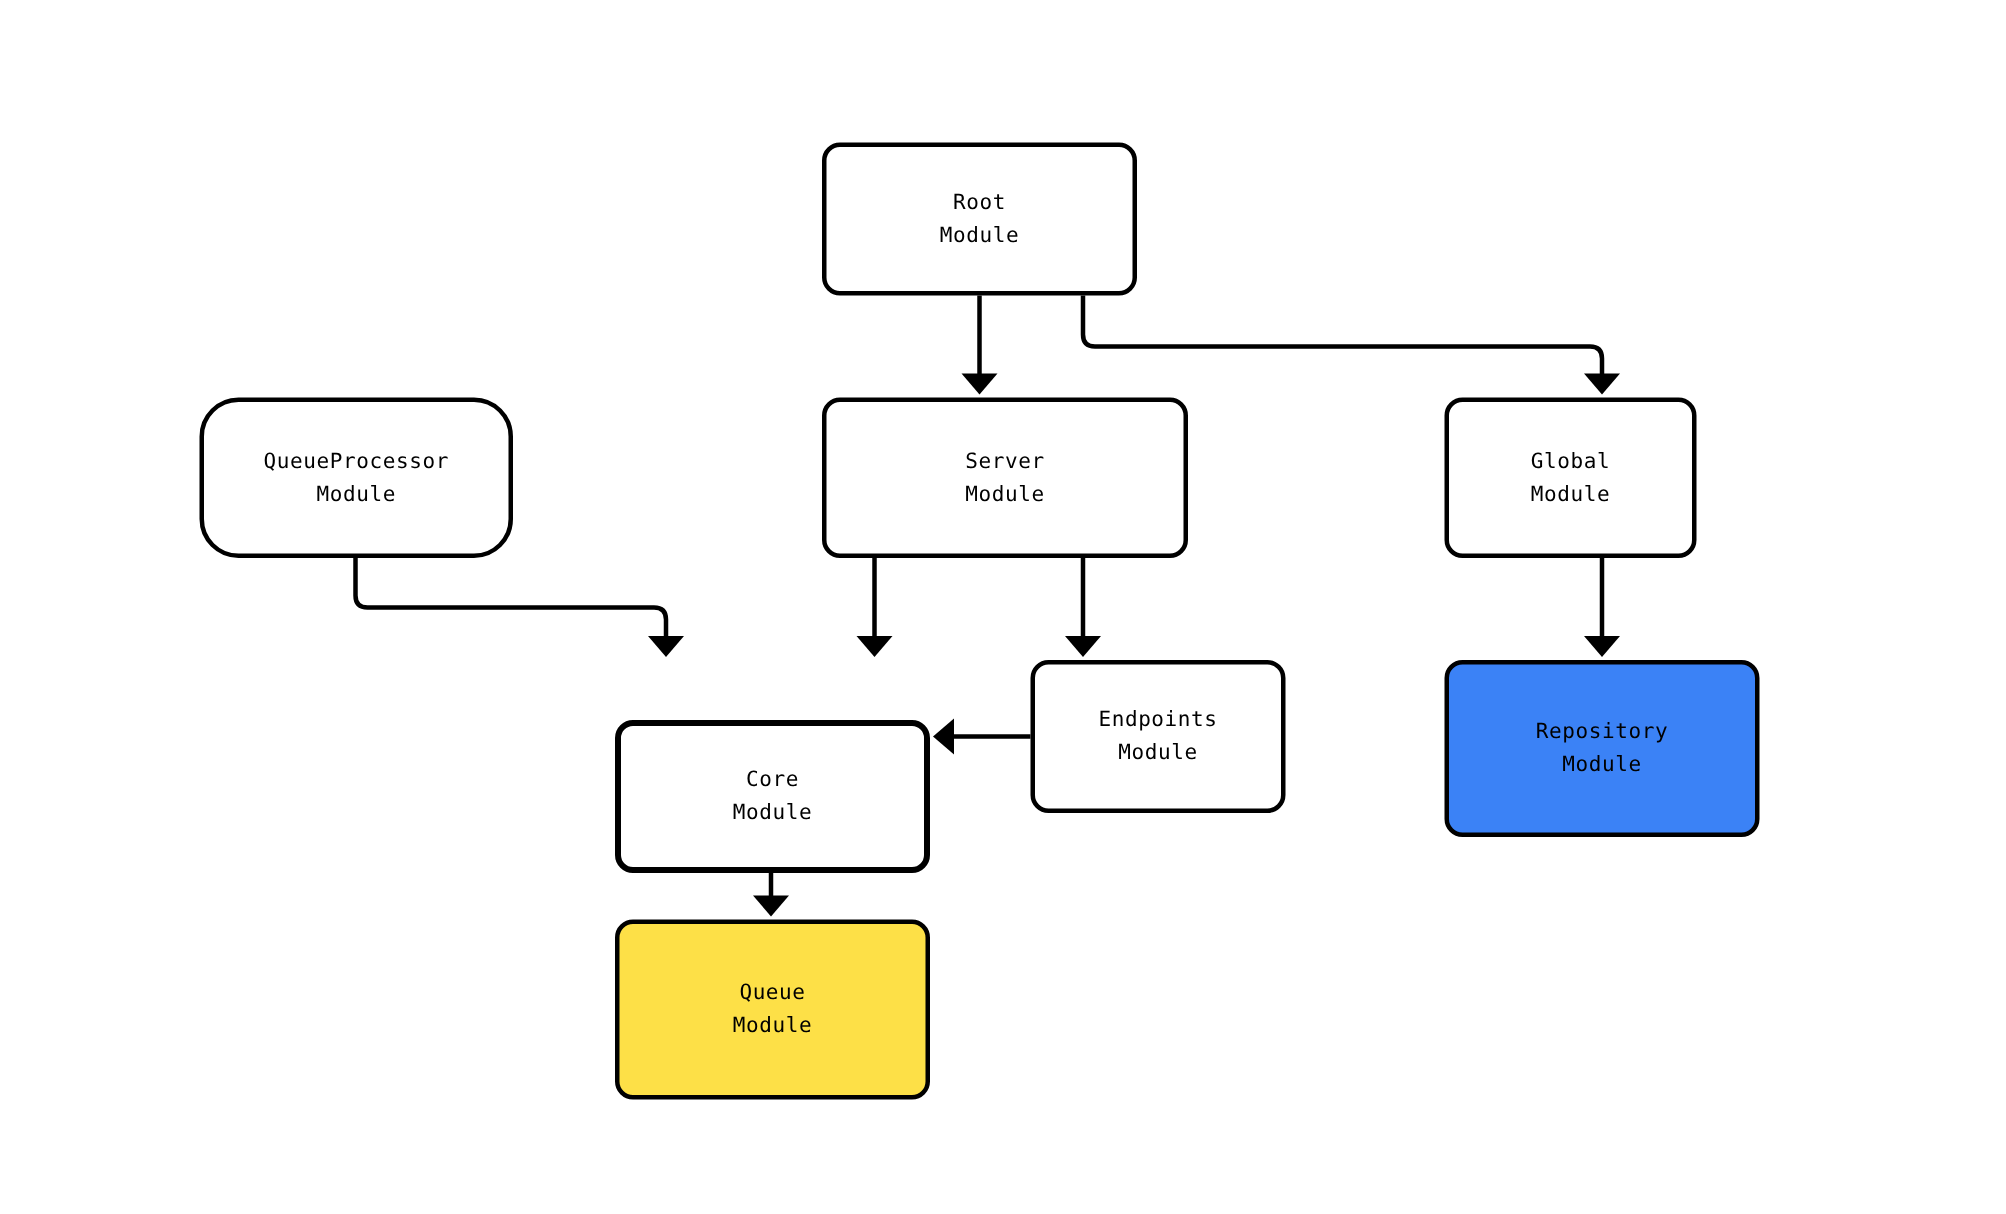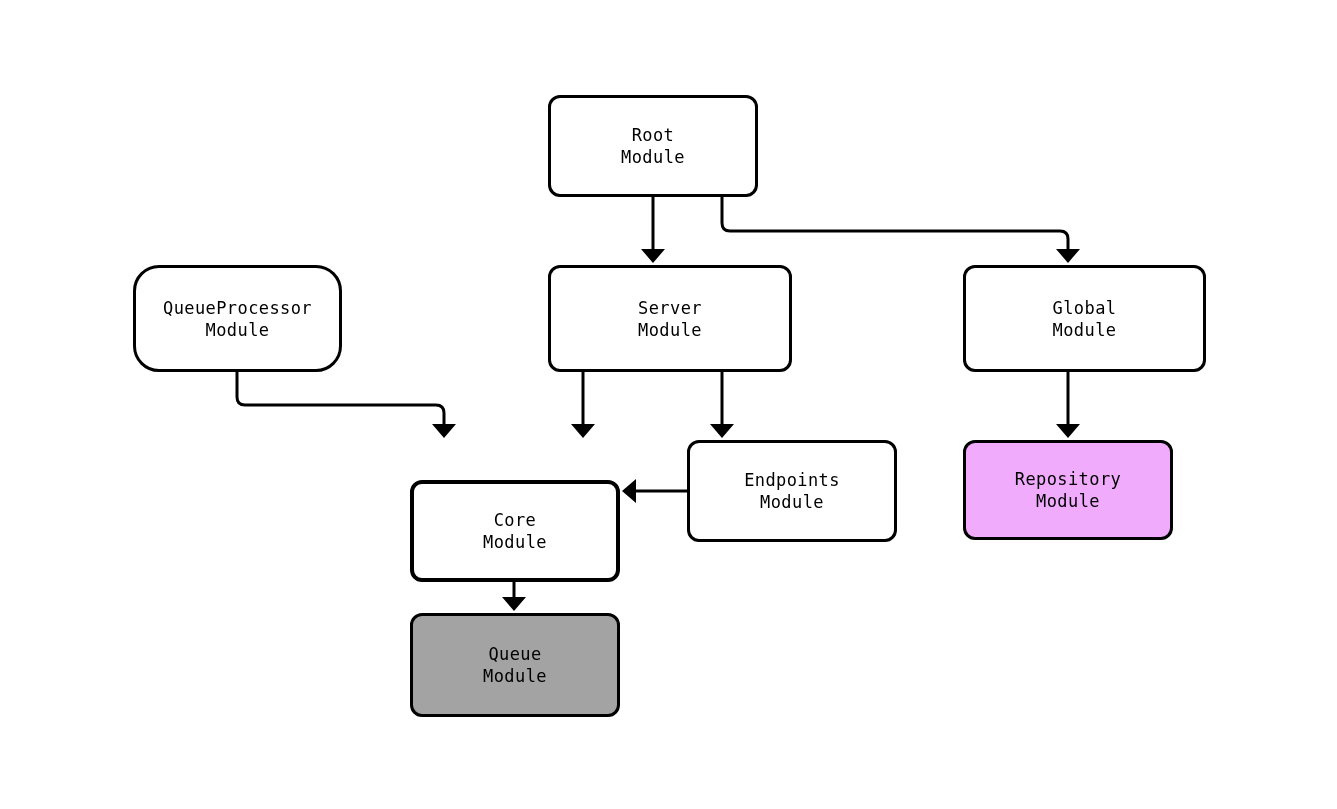--- a/index.html
+++ b/index.html
@@ -37,21 +37,21 @@
     flex-direction: column;
     align-items: center;
     justify-content: center;
     z-index: 2;
   }
   .node.emphasis {
     border-width: 4px;
   }
   .node-label-line {
     font-family: "DejaVu Sans Mono", "Liberation Mono", monospace;
-    font-size: 17px;
+    font-size: 14px;
     line-height: 22px;
     color: #000000;
     letter-spacing: 0.4px;
     white-space: pre;
     text-align: center;
   }
 </style>
 </head>
 <body>
 
@@ -82,35 +82,35 @@
         <div class="node-label-line">Module</div>
       </div>
       <div class="node" style="left: 133px; top: 265px; width: 209px; height: 107px; background: rgb(255, 255, 255); border-color: rgb(0, 0, 0); border-radius: 26px;">
         <div class="node-label-line">QueueProcessor</div>
         <div class="node-label-line">Module</div>
       </div>
       <div class="node" style="left: 548px; top: 265px; width: 244px; height: 107px; background: rgb(255, 255, 255); border-color: rgb(0, 0, 0);">
         <div class="node-label-line">Server</div>
         <div class="node-label-line">Module</div>
       </div>
-      <div class="node" style="left: 963px; top: 265px; width: 243px; height: 107px; background: rgb(255, 255, 255); border-color: rgb(0, 0, 0);">
+      <div class="node" style="left: 963px; top: 265px; width: 168px; height: 107px; background: rgb(255, 255, 255); border-color: rgb(0, 0, 0);">
         <div class="node-label-line">Global</div>
         <div class="node-label-line">Module</div>
       </div>
       <div class="node emphasis" style="left: 410px; top: 440px; width: 210px; height: 102px; background: rgb(255, 255, 255); border-color: rgb(0, 0, 0); margin-top: 40px;">
         <div class="node-label-line">Core</div>
         <div class="node-label-line">Module</div>
       </div>
-      <div class="node" style="left: 687px; top: 440px; width: 210px; height: 102px; background: rgb(255, 255, 255); border-color: rgb(0, 0, 0);">
+      <div class="node" style="left: 687px; top: 440px; width: 170px; height: 102px; background: rgb(255, 255, 255); border-color: rgb(0, 0, 0);">
         <div class="node-label-line">Endpoints</div>
         <div class="node-label-line">Module</div>
       </div>
-      <div class="node" style="left: 963px; top: 440px; width: 210px; height: 100px; background: #f0abfc; border-color: rgb(0, 0, 0);">
+      <div class="node" style="left: 963px; top: 440px; width: 210px; height: 118px; background: #3b82f6; border-color: rgb(0, 0, 0);">
         <div class="node-label-line">Repository</div>
         <div class="node-label-line">Module</div>
       </div>
-      <div class="node" style="left: 410px; top: 613px; width: 210px; height: 104px; background: #a3a3a3; border-color: rgb(0, 0, 0);">
+      <div class="node" style="left: 410px; top: 613px; width: 210px; height: 120px; background: #fde047; border-color: rgb(0, 0, 0);">
         <div class="node-label-line">Queue</div>
         <div class="node-label-line">Module</div>
       </div>
     </div>
 
 </div>
 
 </body></html>

